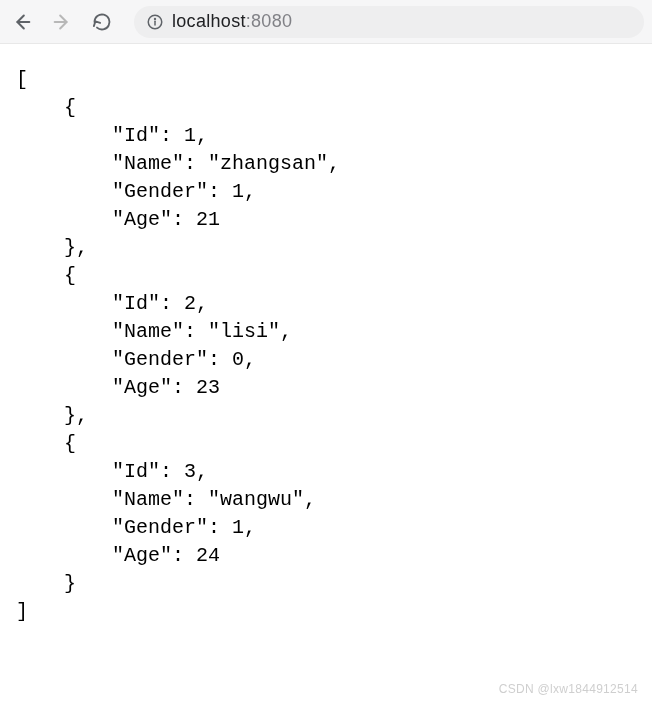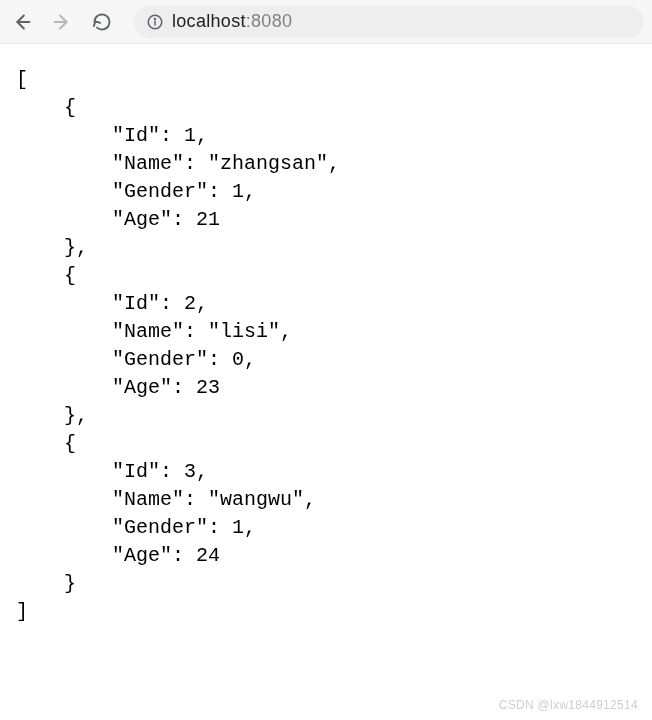--- a/index.html
+++ b/index.html
@@ -66,21 +66,21 @@
     .content {
       padding: 22px 16px;
       font-family: "Courier New", Courier, monospace;
       font-size: 20px;
       line-height: 1.4;
       white-space: pre;
       color: #000000;
     }
     .watermark {
       position: absolute;
-      bottom: 8px;
+      bottom: 24px;
       right: 14px;
       font-size: 12px;
       color: #cfcfcf;
       font-family: Arial, sans-serif;
       letter-spacing: 0.3px;
     }
   </style>
 </head>
 <body>
 

